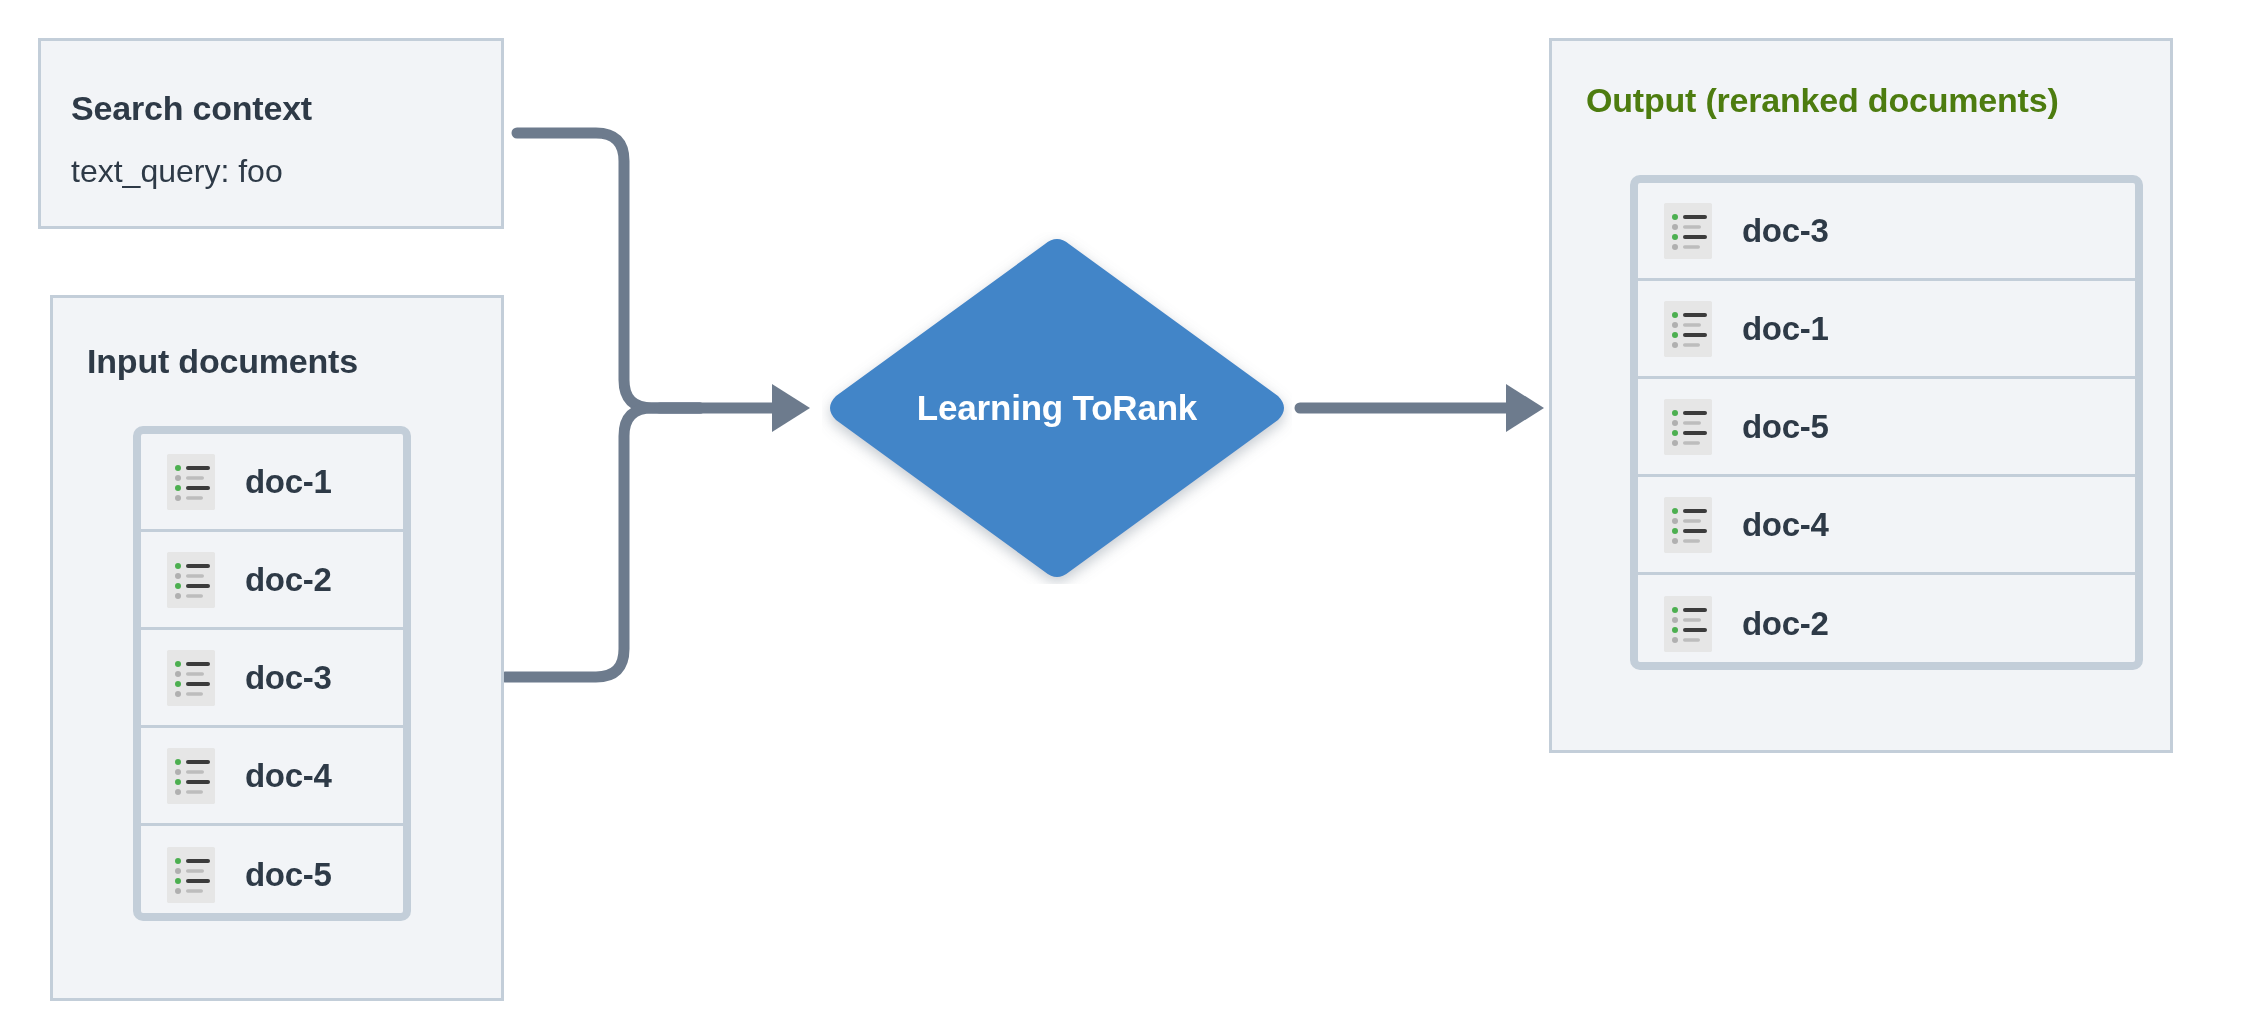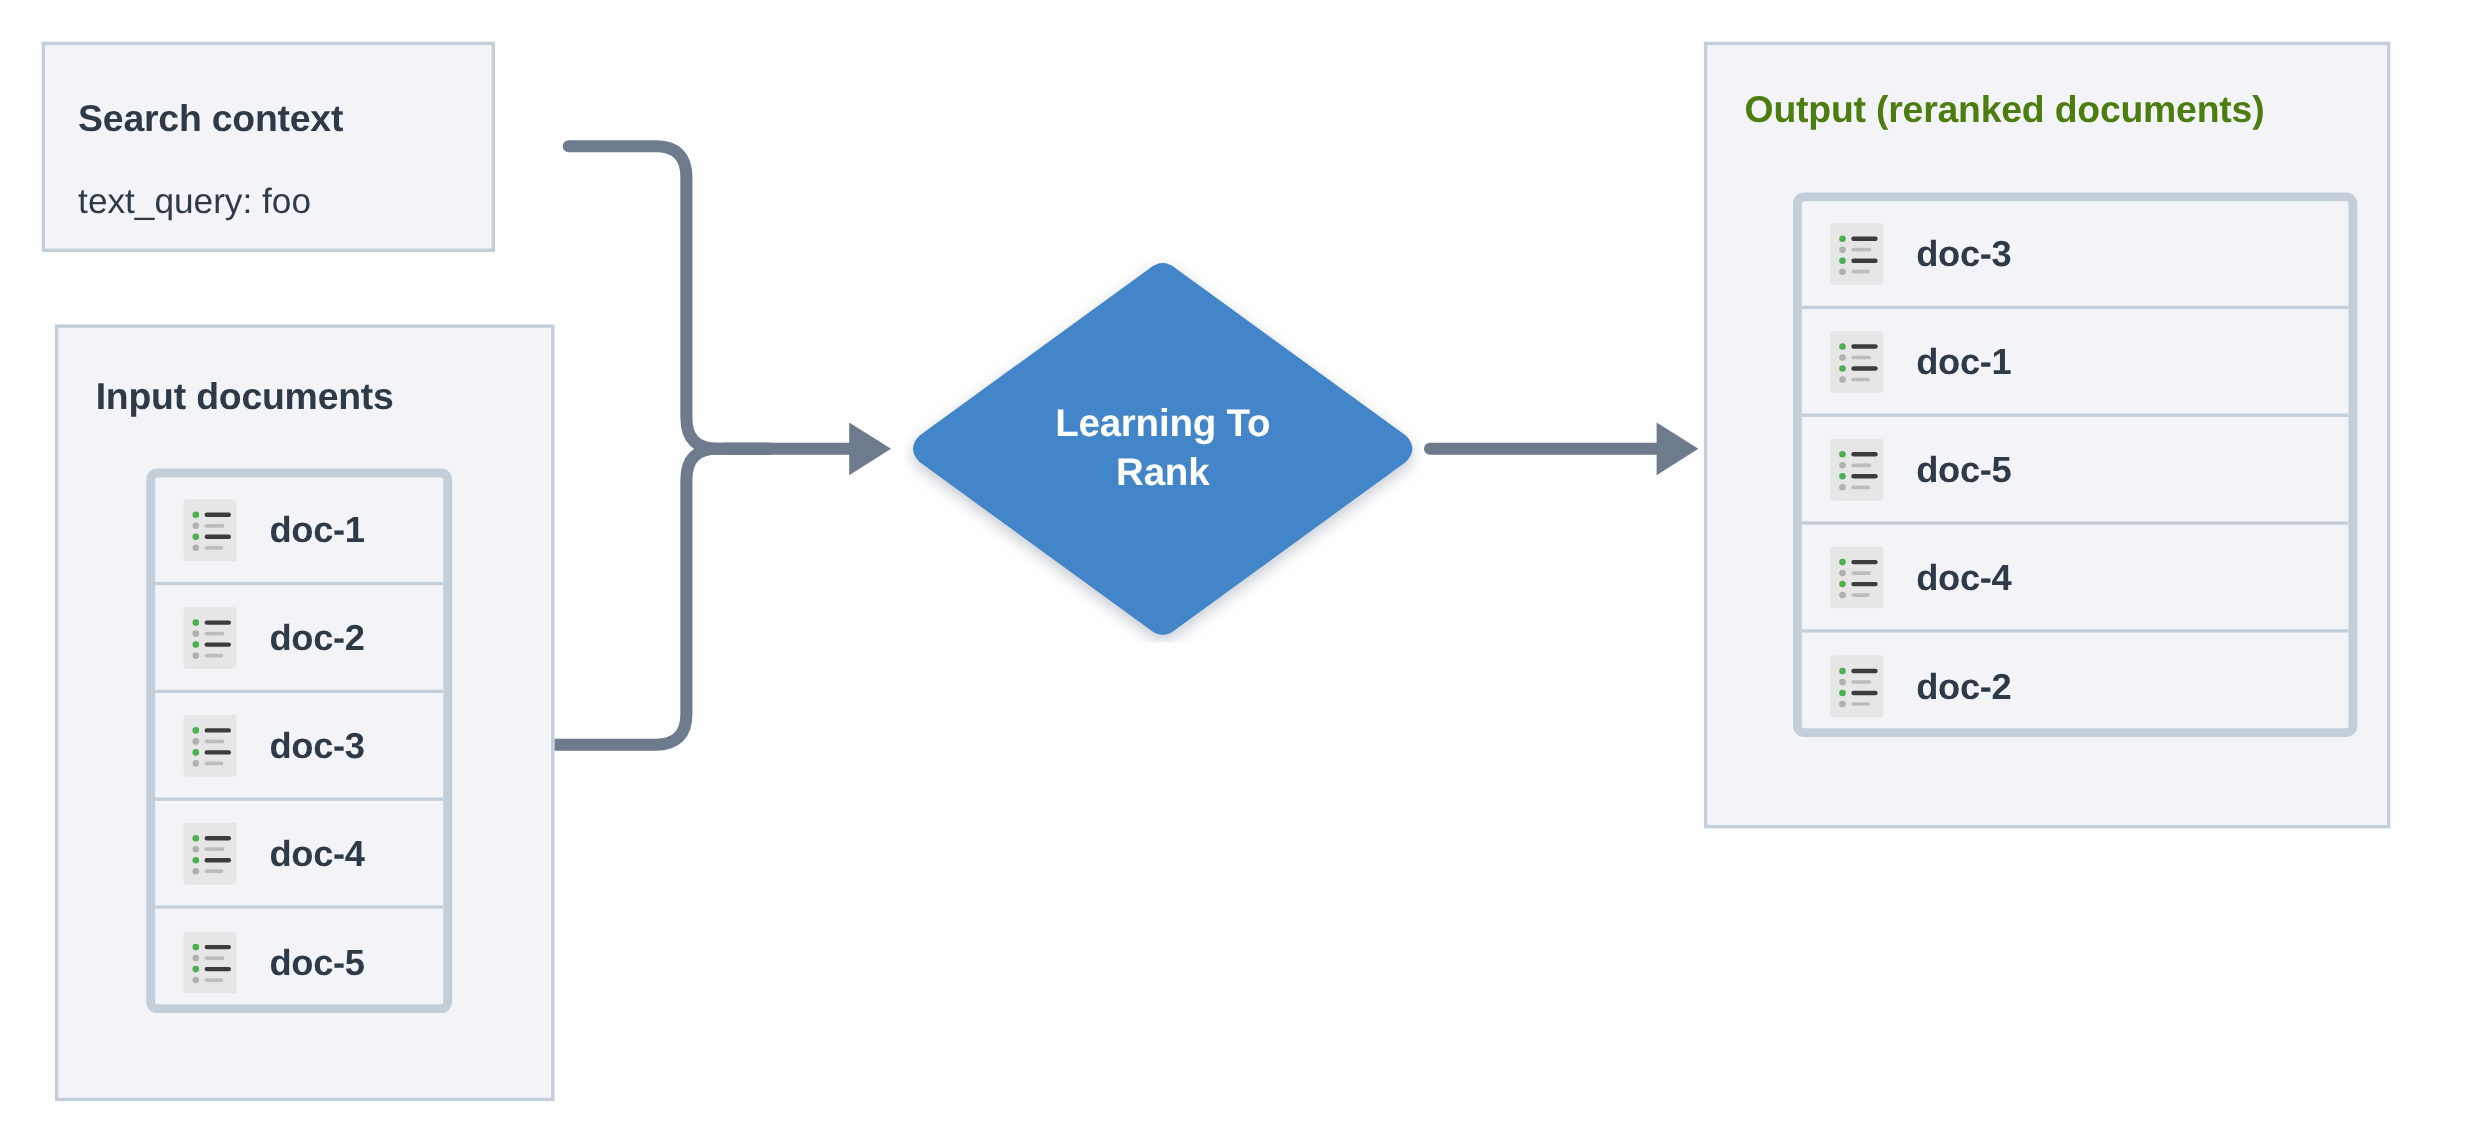--- a/index.html
+++ b/index.html
@@ -25,23 +25,23 @@
     white-space:nowrap;
   }
   .panel-sub{
     position:absolute;
     color:#2e3a47;
     font-weight:normal;
     white-space:nowrap;
   }
 
   
-  #search-context{left:38px;top:38px;width:412px;height:191px;}
+  #search-context{left:38px;top:38px;width:466px;height:191px;}
   #search-context .panel-title{left:30px;top:48px;font-size:34px;}
-  #search-context .panel-sub{left:30px;top:124px;font-size:32px;}
+  #search-context .panel-sub{left:30px;top:112px;font-size:32px;}
 
   
   #input-panel{left:50px;top:295px;width:454px;height:706px;}
   #input-panel .panel-title{left:34px;top:44px;font-size:34px;}
 
   
   #output-panel{left:1549px;top:38px;width:624px;height:715px;}
   #output-panel .panel-title{left:34px;top:40px;font-size:34px;}
 
   
@@ -83,21 +83,21 @@
 
   
   #ltr-node{
     position:absolute;
     left:822px;top:232px;
     width:470px;height:352px;
   }
   #ltr-node svg{display:block;position:absolute;inset:0;}
   #ltr-label{
     position:absolute;inset:0;
-    display:flex;flex-direction:column;
+    display:flex;flex-direction:row;
     align-items:center;justify-content:center;
     color:#ffffff;
     font-size:35px;
     font-weight:bold;
     line-height:1.28;
     text-align:center;
     letter-spacing:-0.2px;
     pointer-events:none;
   }
 

